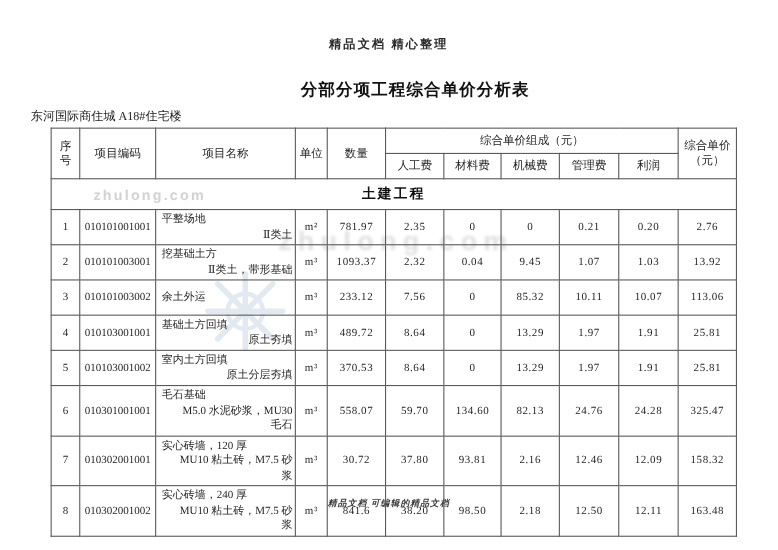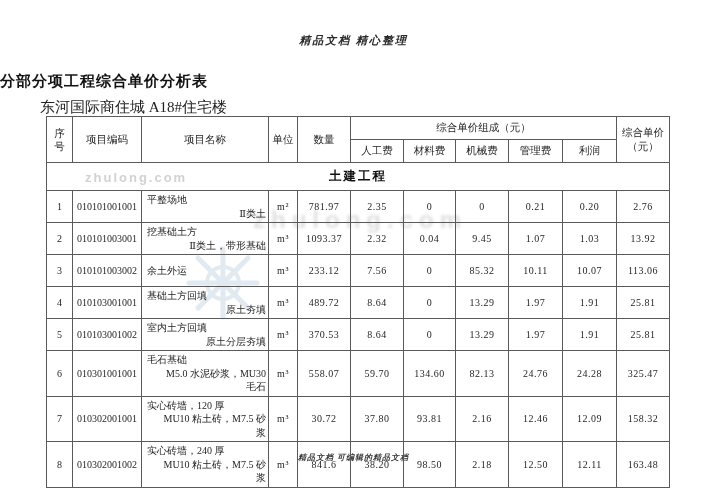--- a/index.html
+++ b/index.html
@@ -17,38 +17,38 @@
     overflow: hidden;
   }
 
   
   .header-note {
     position: absolute;
     top: 33px; left: 0; width: 100%;
     text-align: center;
     font-size: 11px;
     font-weight: bold;
-    font-style: italic;
     letter-spacing: 2px;
     color: #2a2a2a;
   }
   .doc-title {
     position: absolute;
     top: 72px; left: 0; width: 100%;
-    text-align: left;
+    text-align: center;
     font-size: 15px;
     font-weight: bold;
     letter-spacing: 1px;
     font-family: "Liberation Sans", "DejaVu Sans", sans-serif;
     color: #111;
+    padding-left: 48px;
   }
   .project-name {
     position: absolute;
-    top: 98px; left: 40px;
-    font-size: 15px;
+    top: 98px; left: 28px;
+    font-size: 11px;
     color: #1f1f1f;
   }
   .footer-note {
     position: absolute;
     top: 452px; left: 0; width: 100%;
     text-align: center;
     font-size: 8px;
     font-style: italic;
     font-weight: bold;
     letter-spacing: 1px;

